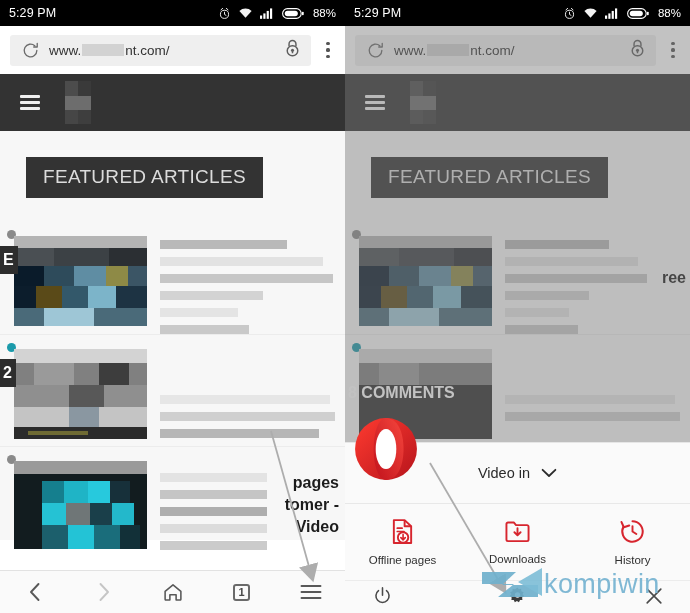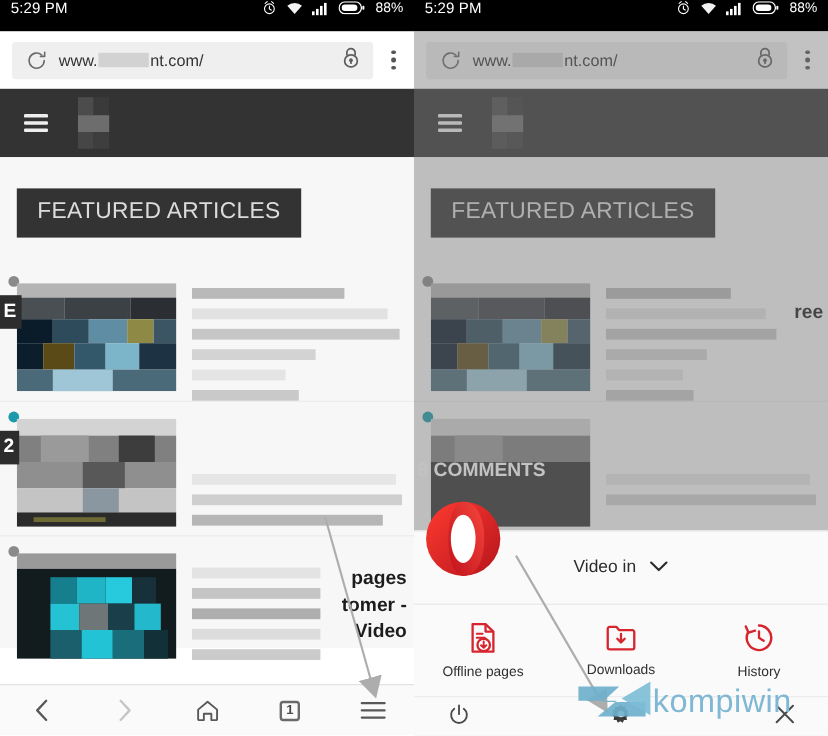--- a/index.html
+++ b/index.html
@@ -11,21 +11,21 @@
   }
   #root { position: relative; width: 690px; height: 613px; }
 
   .panel { position: absolute; top: 0; width: 345px; height: 613px; overflow: hidden; background:#fff; }
   #panel-left  { left: 0; }
   #panel-right { left: 345px; }
 
   
   .statusbar {
     position: relative; height: 26px; background: #000;
-    display: flex; align-items: flex-start; padding: 0 9px;
+    display: flex; align-items: center; padding: 0 9px;
   }
   .status-time { color:#fff; font-size: 12.5px; letter-spacing:.1px; }
   .status-icons { margin-left:auto; display:flex; align-items:center; gap:7px; }
   .status-icons svg { display:block; }
   .status-batt { color:#fff; font-size:11.5px; margin-left:2px; }
 
   
   .urlbar-wrap { height: 48px; background:#fff; display:flex; align-items:center; padding: 0 6px 0 10px; }
   .urlbar {
     flex:1; height:31px; background:#efefef; border-radius:3px;
@@ -50,21 +50,21 @@
   .site-logo b:nth-child(2){ left:13px; top:0; width:13px; height:15px; background:#3a3a3a; }
   .site-logo b:nth-child(3){ left:0; top:15px; width:26px; height:14px; background:#6d6d6d; }
   .site-logo b:nth-child(4){ left:0; top:29px; width:13px; height:14px; background:#464646; }
   .site-logo b:nth-child(5){ left:13px; top:29px; width:13px; height:14px; background:#3e3e3e; }
 
   
   .page-body { background:#f7f7f7; height:409px; position:relative; }
   .featured-wrap { padding: 26px 0 0 14px; }
   .featured-badge {
     display:inline-block; background:#333333; color:#dcdcdc;
-    font-size:19px; letter-spacing:.3px; padding:9px 17px 10px 17px;
+    font-size:19px; letter-spacing:.3px; padding:9px 17px 10px 17px;margin-left:12px;
   }
 
   .article { position:relative; height:112px; }
   .article + .article { border-top:1px solid #ececec; }
   .art-bullet { position:absolute; left:7px; top:8px; width:9px; height:9px; border-radius:50%; }
   .art-thumb { position:absolute; left:14px; top:14px; width:133px; height:90px; overflow:hidden; }
   .art-thumb .px { position:absolute; }
   .art-corner {
     position:absolute; left:0; top:24px; background:#2d2d2d; color:#fff;
     font-size:16px; font-weight:bold; padding:5px 4px 5px 3px;
@@ -419,21 +419,21 @@
             <div class="px" style="left:30px;top:72px;width:50px;height:18px;background:#9ec6d6"></div>
           </div>
           <div class="art-lines" style="right:40px">
             <div class="blur-line" style="width:72%;background:#b9b9b9"></div>
             <div class="blur-line" style="width:92%;background:#e2e2e2"></div>
             <div class="blur-line" style="width:98%;background:#c6c6c6"></div>
             <div class="blur-line" style="width:58%;background:#d3d3d3"></div>
             <div class="blur-line" style="width:44%;background:#e4e4e4"></div>
             <div class="blur-line" style="width:50%;background:#c9c9c9"></div>
           </div>
-          <div class="art-title-text" style="top:28px;right:4px">
+          <div class="art-title-text" style="top:45px;right:4px">
             <div>ree</div>
           </div>
         </div>
 
         <div class="article">
           <span class="art-bullet" style="background:#1b9aaa"></span>
           <div class="art-thumb">
             <div class="px" style="left:0;top:0;width:133px;height:14px;background:#d3d3d3"></div>
             <div class="px" style="left:0;top:14px;width:133px;height:22px;background:#808080"></div>
             <div class="px" style="left:20px;top:14px;width:40px;height:22px;background:#9a9a9a"></div>

